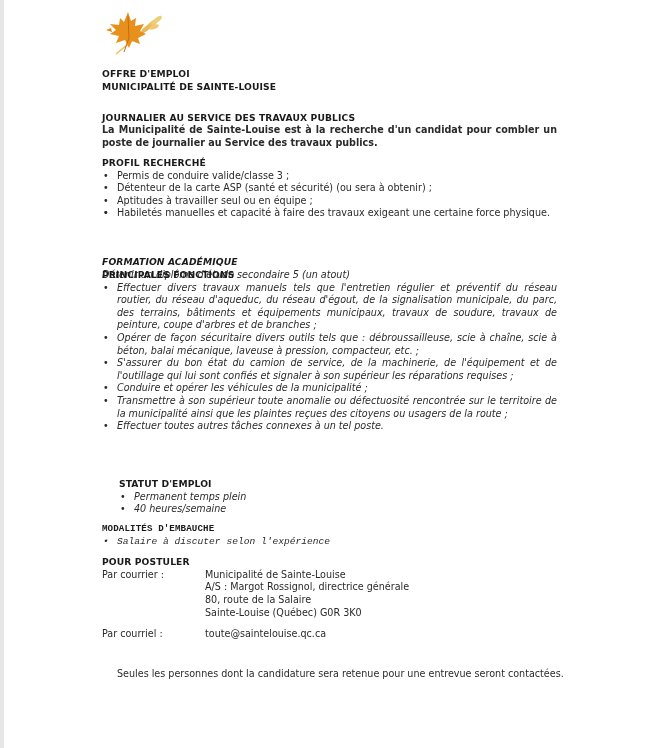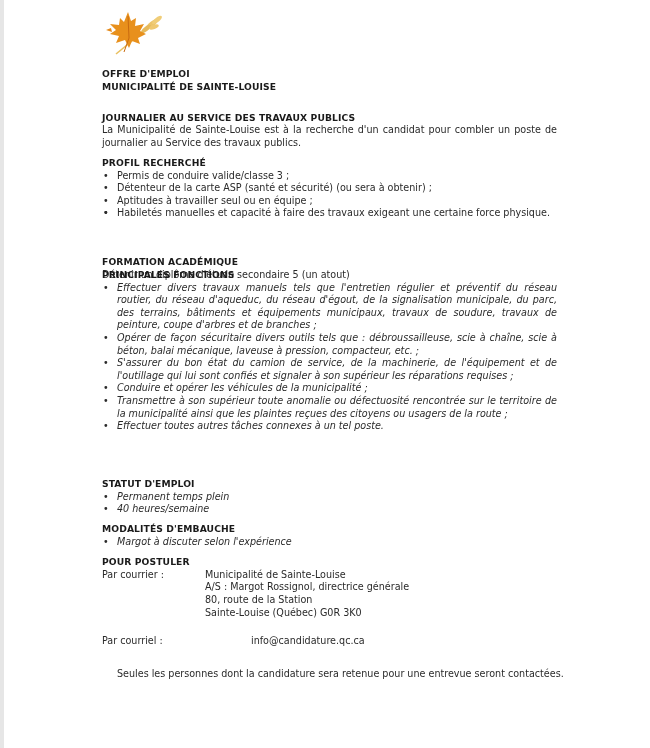--- a/index.html
+++ b/index.html
@@ -53,78 +53,78 @@
       </g>
     </svg>
 
     <div class="block" style="top:68px;">
       <div class="hdr">OFFRE D'EMPLOI</div>
       <div class="hdr">MUNICIPALITÉ DE SAINTE-LOUISE</div>
     </div>
 
     <div class="block hdr" style="top:112px;">JOURNALIER AU SERVICE DES TRAVAUX PUBLICS</div>
 
-    <p class="block just muted" style="top:124px;">La Municipalité de Sainte-Louise est à la recherche d'un candidat pour combler un poste de journalier au Service des travaux publics.</p>
+    <p class="block just muted" style="top:124px;font-weight:bold;">La Municipalité de Sainte-Louise est à la recherche d'un candidat pour combler un poste de journalier au Service des travaux publics.</p>
 
     <div class="block" style="top:157px;">
       <div class="hdr">PROFIL RECHERCHÉ</div>
       <ul>
         <li><span class="bullet">•</span><span>Permis de conduire valide/classe 3 ;</span></li>
         <li><span class="bullet">•</span><span>Détenteur de la carte ASP (santé et sécurité) (ou sera à obtenir) ;</span></li>
         <li><span class="bullet">•</span><span>Aptitudes à travailler seul ou en équipe ;</span></li>
         <li><span class="bullet">•</span></li>
         <li><span class="bullet">•</span><span>Habiletés manuelles et capacité à faire des travaux exigeant une certaine force physique.</span></li>
       </ul>
     </div>
 
-    <div class="block" style="top:256px;">
+    <div class="block" style="top:256px;font-style:italic;">
       <div class="hdr">FORMATION ACADÉMIQUE</div>
       <p class="muted">Détenir un diplôme d'étude secondaire 5 (un atout)</p>
     </div>
 
     <div class="block" style="top:269px;">
       <div class="hdr">PRINCIPALES FONCTIONS</div>
       <ul class="italic">
         <li><span class="bullet">•</span><span>Effectuer divers travaux manuels tels que l'entretien régulier et préventif du réseau routier, du réseau d'aqueduc, du réseau d'égout, de la signalisation municipale, du parc, des terrains, bâtiments et équipements municipaux, travaux de soudure, travaux de peinture, coupe d'arbres et de branches ;</span></li>
         <li><span class="bullet">•</span><span>Opérer de façon sécuritaire divers outils tels que : débroussailleuse, scie à chaîne, scie à béton, balai mécanique, laveuse à pression, compacteur, etc. ;</span></li>
         <li><span class="bullet">•</span><span>S'assurer du bon état du camion de service, de la machinerie, de l'équipement et de l'outillage qui lui sont confiés et signaler à son supérieur les réparations requises ;</span></li>
         <li><span class="bullet">•</span><span>Conduire et opérer les véhicules de la municipalité ;</span></li>
         <li><span class="bullet">•</span><span>Transmettre à son supérieur toute anomalie ou défectuosité rencontrée sur le territoire de la municipalité ainsi que les plaintes reçues des citoyens ou usagers de la route ;</span></li>
         <li><span class="bullet">•</span><span>Effectuer toutes autres tâches connexes à un tel poste.</span></li>
       </ul>
     </div>
 
-    <div class="block" style="top:478px;">
+    <div class="block" style="top:478px;margin-left:17px;">
       <div class="hdr">STATUT D'EMPLOI</div>
       <ul class="italic">
         <li><span class="bullet">•</span><span>Permanent temps plein</span></li>
         <li><span class="bullet">•</span><span>40 heures/semaine</span></li>
       </ul>
     </div>
 
-    <div class="block" style="top:523px;">
+    <div class="block" style="top:523px;font-family:Liberation Mono, monospace;">
       <div class="hdr">MODALITÉS D'EMBAUCHE</div>
       <ul class="italic">
-        <li><span class="bullet">•</span><span>Margot à discuter selon l'expérience</span></li>
+        <li><span class="bullet">•</span><span>Salaire à discuter selon l'expérience</span></li>
       </ul>
     </div>
 
     <div class="block" style="top:556px;">
       <div class="hdr">POUR POSTULER</div>
       <div class="addr-row muted">
         <div class="addr-label">Par courrier :</div>
         <div class="addr-lines">
           <div>Municipalité de Sainte-Louise</div>
           <div>A/S : Margot Rossignol, directrice générale</div>
-          <div>80, route de la Station</div>
+          <div>80, route de la Salaire</div>
           <div>Sainte-Louise (Québec) G0R 3K0</div>
         </div>
       </div>
-      <div class="addr-row muted" style="margin-top:15px;gap:46px;">
+      <div class="addr-row muted" style="margin-top:8px;">
         <div class="addr-label">Par courriel :</div>
-        <div>info@candidature.qc.ca</div>
+        <div>toute@saintelouise.qc.ca</div>
       </div>
     </div>
 
     <p class="block just muted" style="top:668px;margin-left:15px;">Seules les personnes dont la candidature sera retenue pour une entrevue seront contactées.</p>
 
   </div>
 </div>
 
 </body></html>

